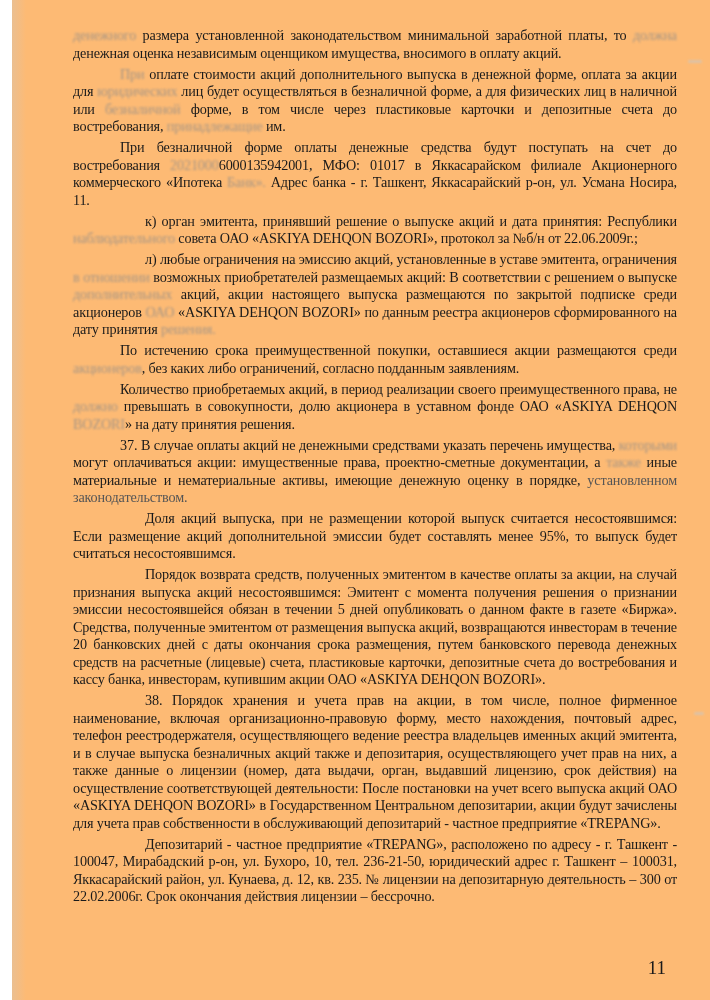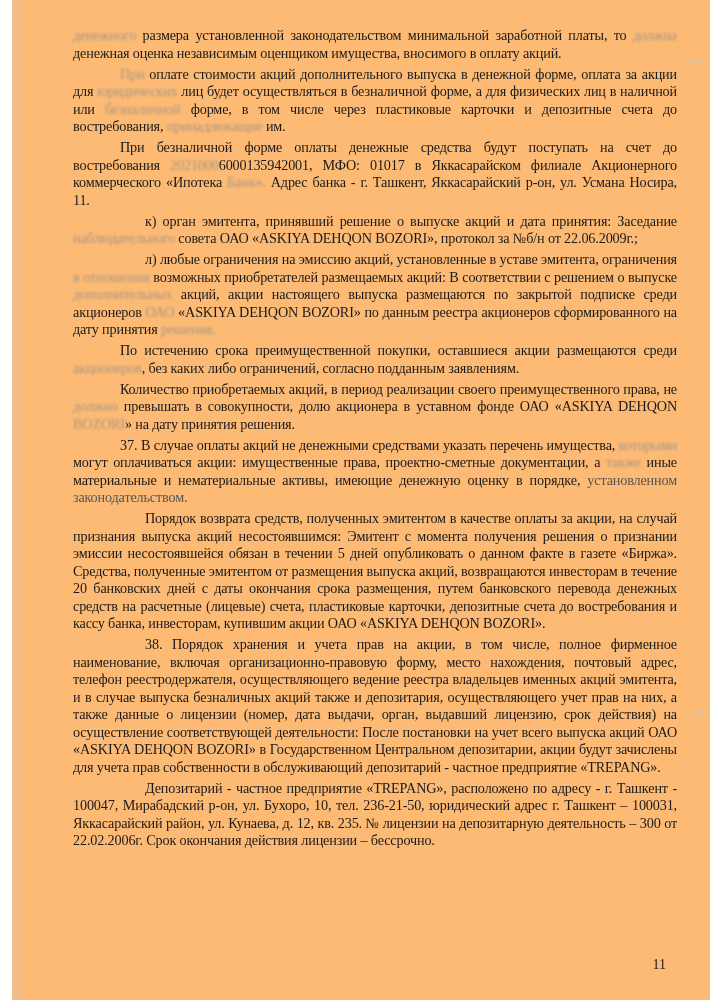--- a/index.html
+++ b/index.html
@@ -42,21 +42,21 @@
   .blur {
     color: #8a8a8a;
     filter: blur(1.2px);
     opacity: 0.75;
   }
   .faded { color: #555; }
   .page-number {
     position: absolute;
     right: 56px;
     top: 957px;
-    font-size: 14px;
+    font-size: 19px;
     font-family: "Liberation Serif", serif;
     color: #1a1a1a;
   }
   .edge-shadow {
     position: absolute;
     left: 0; top: 0;
     width: 14px; height: 1000px;
     background: linear-gradient(to right, rgba(200,200,200,0.35), rgba(255,255,255,0));
   }
   .speck {
@@ -73,24 +73,25 @@
 
 <div class="page">
   <div class="edge-shadow"></div>
   <div class="speck" style="left:676px; top:60px;"></div>
   <div class="speck" style="left:682px; top:712px; width:10px;"></div>
 
   <div class="content" id="doc-content">
       <p class="para"><span class="blur">денежного </span><span>размера установленной законодательством минимальной заработной платы, то </span><span class="blur">должна </span><span>денежная оценка независимым оценщиком имущества, вносимого в оплату акций.</span></p>
       <p class="para indent"><span class="blur">При </span><span>оплате стоимости акций дополнительного выпуска в денежной форме, оплата за акции для </span><span class="blur">юридических </span><span>лиц будет осуществляться в безналичной форме, а для физических лиц в наличной или </span><span class="blur">безналичной </span><span>форме, в том числе через пластиковые карточки и депозитные счета до востребования, </span><span class="blur">принадлежащие </span><span>им.</span></p>
       <p class="para indent"><span>При безналичной форме оплаты денежные средства будут поступать на счет до востребования </span><span class="blur">2021000</span><span>6000135942001, МФО: 01017 в Яккасарайском филиале Акционерного коммерческого «Ипотека </span><span class="blur">Банк». </span><span>Адрес банка - г. Ташкент, Яккасарайский р-он, ул. Усмана Носира, 11.</span></p>
-      <p class="para indent-wide"><span class="b">к) орган эмитента, принявший решение о выпуске акций и дата принятия:</span><span> Заседание </span><span class="blur">наблюдательного </span><span>совета ОАО «ASKIYA DEHQON BOZORI», протокол за №б/н от 22.06.2009г.;</span></p>
+      <p class="para indent-wide"><span class="b">к) орган эмитента, принявший решение о выпуске акций и дата принятия:</span><span> Республики </span><span class="blur">наблюдательного </span><span>совета ОАО «ASKIYA DEHQON BOZORI», протокол за №б/н от 22.06.2009г.;</span></p>
       <p class="para indent-wide"><span class="b">л) любые ограничения на эмиссию акций, установленные в уставе эмитента, ограничения </span><span class="blur">в отношении </span><span class="b">возможных приобретателей размещаемых акций:</span><span> В соответствии с решением о выпуске </span><span class="blur">дополнительных </span><span>акций, акции настоящего выпуска размещаются по закрытой подписке среди акционеров </span><span class="blur">ОАО </span><span>«ASKIYA DEHQON BOZORI» по данным реестра акционеров сформированного на дату принятия </span><span class="blur">решения.</span></p>
       <p class="para indent"><span>По истечению срока преимущественной покупки, оставшиеся акции размещаются среди </span><span class="blur">акционеров</span><span>, без каких либо ограничений, согласно подданным заявлениям.</span></p>
       <p class="para indent"><span>Количество приобретаемых акций, в период реализации своего преимущественного права, не </span><span class="blur">должно </span><span>превышать в совокупности, долю акционера в уставном фонде ОАО «ASKIYA DEHQON </span><span class="blur">BOZORI</span><span>» на дату принятия решения.</span></p>
       <p class="para indent"><span class="b">37. В случае оплаты акций не денежными средствами указать перечень имущества, </span><span class="blur">которыми </span><span class="b">могут оплачиваться акции:</span><span> имущественные права, проектно-сметные документации, а </span><span class="blur">также </span><span>иные материальные и нематериальные активы, имеющие денежную оценку в порядке, </span><span class="faded">установленном законодательством.</span></p>
+      <p class="para indent-wide"><span class="b">Доля акций выпуска, при не размещении которой выпуск считается несостоявшимся:</span><span> Если размещение акций дополнительной эмиссии будет составлять менее 95%, то выпуск будет считаться несостоявшимся.</span></p>
       <p class="para indent-wide"><span class="b">Порядок возврата средств, полученных эмитентом в качестве оплаты за акции, на случай признания выпуска акций несостоявшимся:</span><span> Эмитент с момента получения решения о признании эмиссии несостоявшейся обязан в течении 5 дней опубликовать о данном факте в газете «Биржа». Средства, полученные эмитентом от размещения выпуска акций, возвращаются инвесторам в течение 20 банковских дней с даты окончания срока размещения, путем банковского перевода денежных средств на расчетные (лицевые) счета,  пластиковые карточки, депозитные счета до востребования и кассу банка, инвесторам, купившим акции ОАО «ASKIYA DEHQON BOZORI».</span></p>
       <p class="para indent-wide"><span class="b">38. Порядок хранения и учета прав на акции, в том числе, полное фирменное наименование, включая организационно-правовую форму, место нахождения, почтовый адрес, телефон реестродержателя, осуществляющего ведение реестра владельцев именных акций эмитента, и в случае выпуска безналичных акций также и депозитария,  осуществляющего учет прав на них, а также данные о лицензии (номер, дата выдачи, орган, выдавший лицензию, срок действия) на осуществление соответствующей деятельности:</span><span> После постановки на учет всего выпуска акций ОАО «ASKIYA DEHQON BOZORI» в Государственном Центральном депозитарии, акции будут зачислены для учета прав собственности в обслуживающий депозитарий - частное предприятие «TREPANG».</span></p>
       <p class="para indent-wide"><span>Депозитарий - частное предприятие  «TREPANG», расположено по адресу - г. Ташкент - 100047, Мирабадский р-он, ул. Бухоро, 10, тел. 236-21-50, юридический адрес г. Ташкент – 100031, Яккасарайский район, ул. Кунаева, д. 12, кв. 235. № лицензии на депозитарную деятельность – 300 от 22.02.2006г. Срок окончания действия лицензии – бессрочно.</span></p>
     </div>
 
   <div class="page-number">11</div>
 </div>
 
 </body></html>

